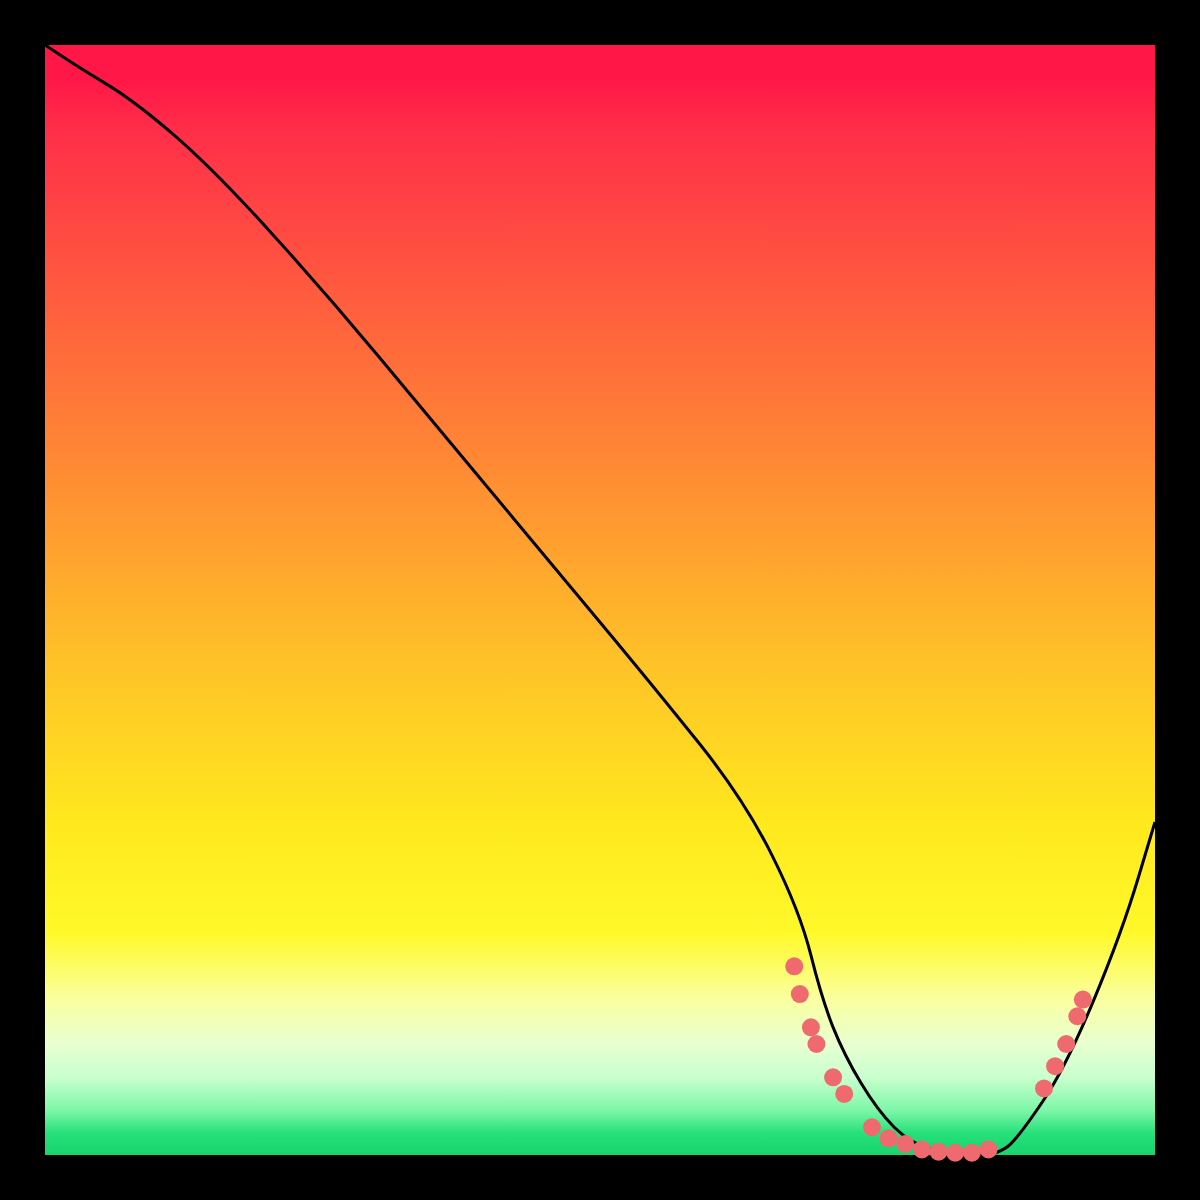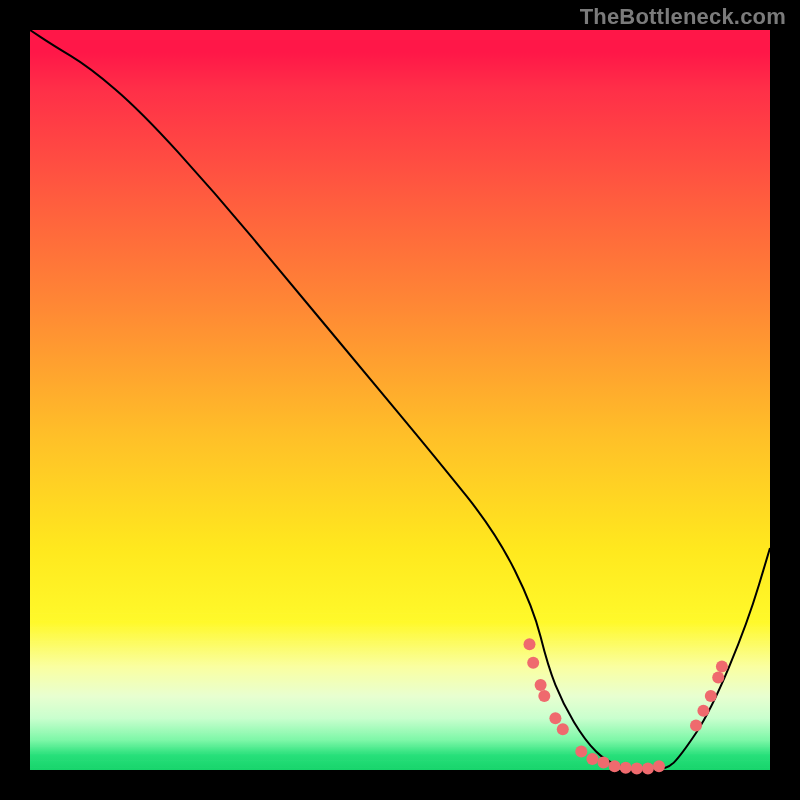--- a/index.html
+++ b/index.html
@@ -83,21 +83,20 @@
   }
   .dot {
     fill: #ef6a6e;
     stroke: none;
   }
 </style>
 </head>
 <body>
 
 <div class="frame">
-  <div class="watermark">TheBottleneck.com</div>
 
   <div class="plot">
     <div class="bands"></div>
     <svg class="overlay" viewBox="0 0 740 740" preserveAspectRatio="none">
       <path id="curve-path" class="curve" d="M 0.0 0.0 Q 0.0 0.0 11.1 7.4 Q 22.2 14.8 40.7 25.9 Q 59.2 37.0 85.1 59.2 Q 111.0 81.4 148.0 122.1 Q 185.0 162.8 222.0 207.2 Q 259.0 251.6 296.0 296.0 Q 333.0 340.4 370.0 384.8 Q 407.0 429.2 436.6 466.2 Q 466.2 503.2 484.7 540.2 Q 503.2 577.2 510.6 606.8 Q 518.0 636.4 525.4 654.9 Q 532.8 673.4 543.9 691.9 Q 555.0 710.4 566.1 721.5 Q 577.2 732.6 592.0 736.3 Q 606.8 740.0 621.6 740.0 Q 636.4 740.0 643.8 732.6 Q 651.2 725.2 666.0 703.0 Q 680.8 680.8 699.3 636.4 Q 717.8 592.0 728.9 555.0 T 740.0 518.0" stroke="#000000"></path>
       <g id="dots">
           <circle cx="499.5" cy="614.2" r="6" class="dot" fill="#ef6a6e"></circle>
           <circle cx="503.2" cy="632.7" r="6" class="dot" fill="#ef6a6e"></circle>
           <circle cx="510.6" cy="654.9" r="6" class="dot" fill="#ef6a6e"></circle>
           <circle cx="514.3" cy="666.0" r="6" class="dot" fill="#ef6a6e"></circle>

